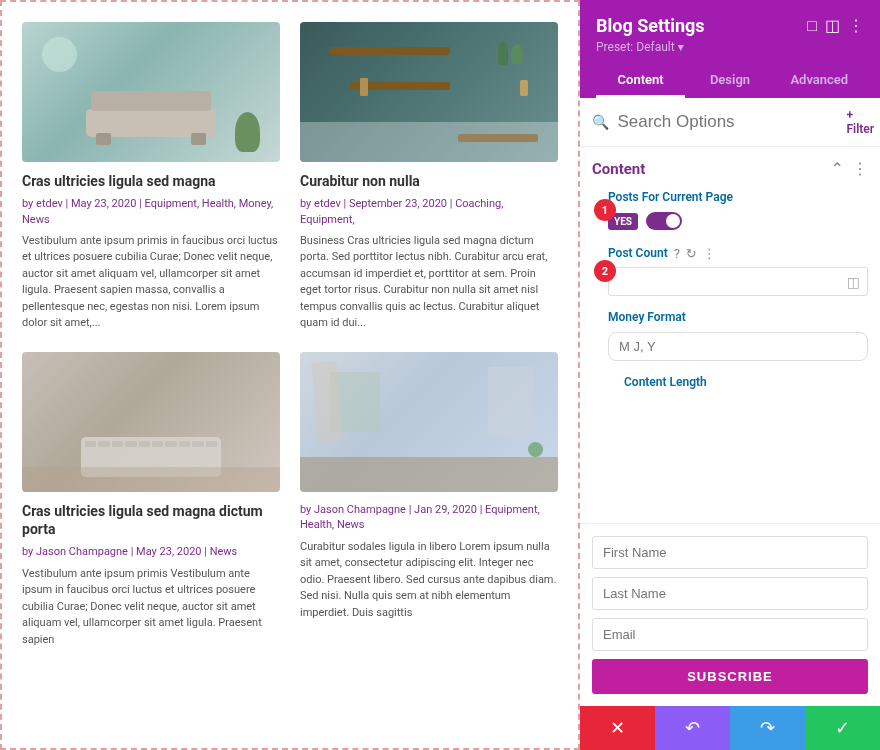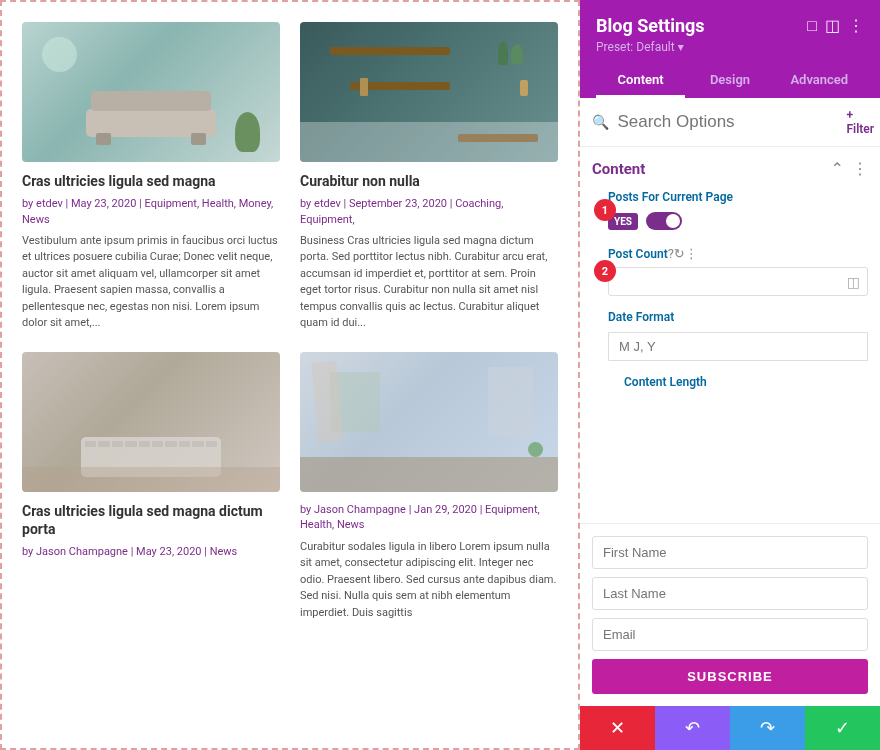--- a/index.html
+++ b/index.html
@@ -246,34 +246,34 @@
       top: 2px;
       width: 14px;
       height: 14px;
       background: #fff;
       border-radius: 50%;
     }
 
     
     .field-row {
       display: flex;
-      align-items: center;
+      gap: 6px;
       margin-bottom: 6px;
     }
 
     .field-icon {
       color: #888;
       font-size: 13px;
       cursor: pointer;
     }
 
     .text-input {
       width: 100%;
       border: 1px solid #ddd;
-      border-radius: 1px;
+      border-radius: 8px;
       padding: 6px 10px;
       font-size: 13px;
       color: #333;
       outline: none;
       margin-bottom: 14px;
     }
 
     .input-with-icon {
       position: relative;
       margin-bottom: 14px;
@@ -446,20 +446,21 @@
             <div style="background:#c8c4be;height:6px;border-radius:1px;"></div>
             <div style="background:#c8c4be;height:6px;border-radius:1px;"></div>
             <div style="background:#c8c4be;height:6px;border-radius:1px;"></div>
             <div style="background:#c8c4be;height:6px;border-radius:1px;"></div>
           </div>
         </div>
         <div style="position:absolute;bottom:0;left:0;right:0;height:25px;background:rgba(180,160,140,0.4);"></div>
       </div>
       <h3 class="post-title">Cras ultricies ligula sed magna dictum porta</h3>
       <p class="post-meta">by Jason Champagne | May 23, 2020 | News</p>
+      <p class="post-excerpt">Vestibulum ante ipsum primis Vestibulum ante ipsum in faucibus orci luctus et ultrices posuere cubilia Curae; Donec velit neque, auctor sit amet aliquam vel, ullamcorper sit amet ligula. Praesent sapien</p>
     </div>
 
     <div class="blog-post">
       <div class="post-image post-image-4">
 
         <div style="position:absolute;bottom:0;left:0;right:0;height:35px;background:rgba(160,140,110,0.5);"></div>
         <div style="position:absolute;top:15px;right:25px;width:45px;height:70px;background:rgba(200,210,220,0.7);border-radius:3px;"></div>
         <div style="position:absolute;top:20px;left:30px;width:50px;height:60px;background:rgba(180,200,190,0.6);border-radius:2px;"></div>
         <div style="position:absolute;top:10px;left:15px;width:25px;height:80px;background:rgba(210,200,190,0.5);border-radius:2px;transform:rotate(-5deg);"></div>
         <div style="position:absolute;bottom:35px;right:15px;width:15px;height:15px;background:rgba(100,160,100,0.7);border-radius:50%;"></div>
@@ -529,21 +530,21 @@
         <span class="field-icon">↻</span>
         <span class="field-icon">⋮</span>
       </div>
       <div class="input-with-icon">
         <input type="text" style="width: 100%; border: 1px solid rgb(221, 221, 221); border-radius: 3px; padding: 6px 30px 6px 10px; font-size: 13px; outline: none;">
         <span class="input-icon-right">◫</span>
       </div>
     </div>
 
     <div style="margin-left:16px;">
-      <div class="field-label">Date Format</div>
+      <div class="field-label">Money Format</div>
       <input type="text" class="text-input" placeholder="M J, Y" style="">
     </div>
 
     <div style="margin-left:32px;">
       <div class="field-label">Content Length</div>
     </div>
 
     <div class="form-overlay">
       <input class="form-field" type="text" placeholder="First Name" style="">
       <input class="form-field" type="text" placeholder="Last Name" style="">

